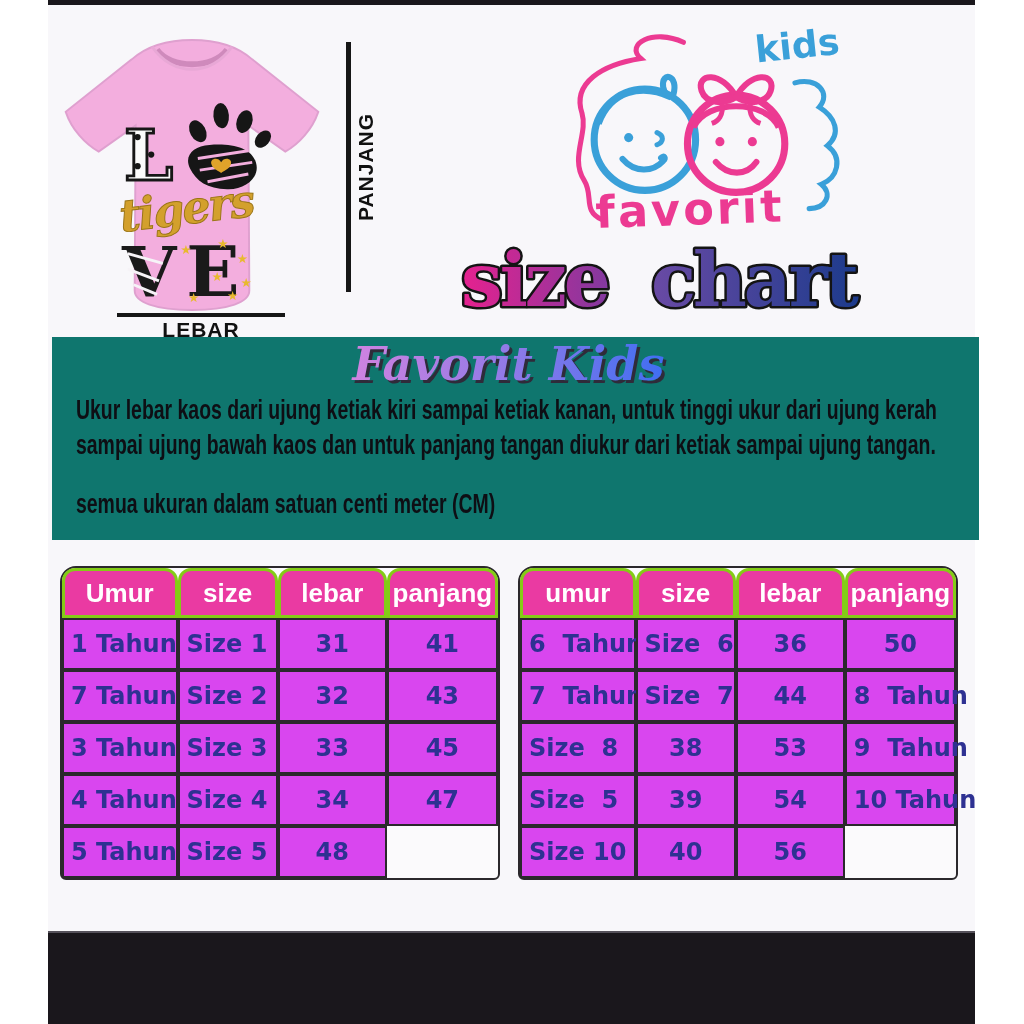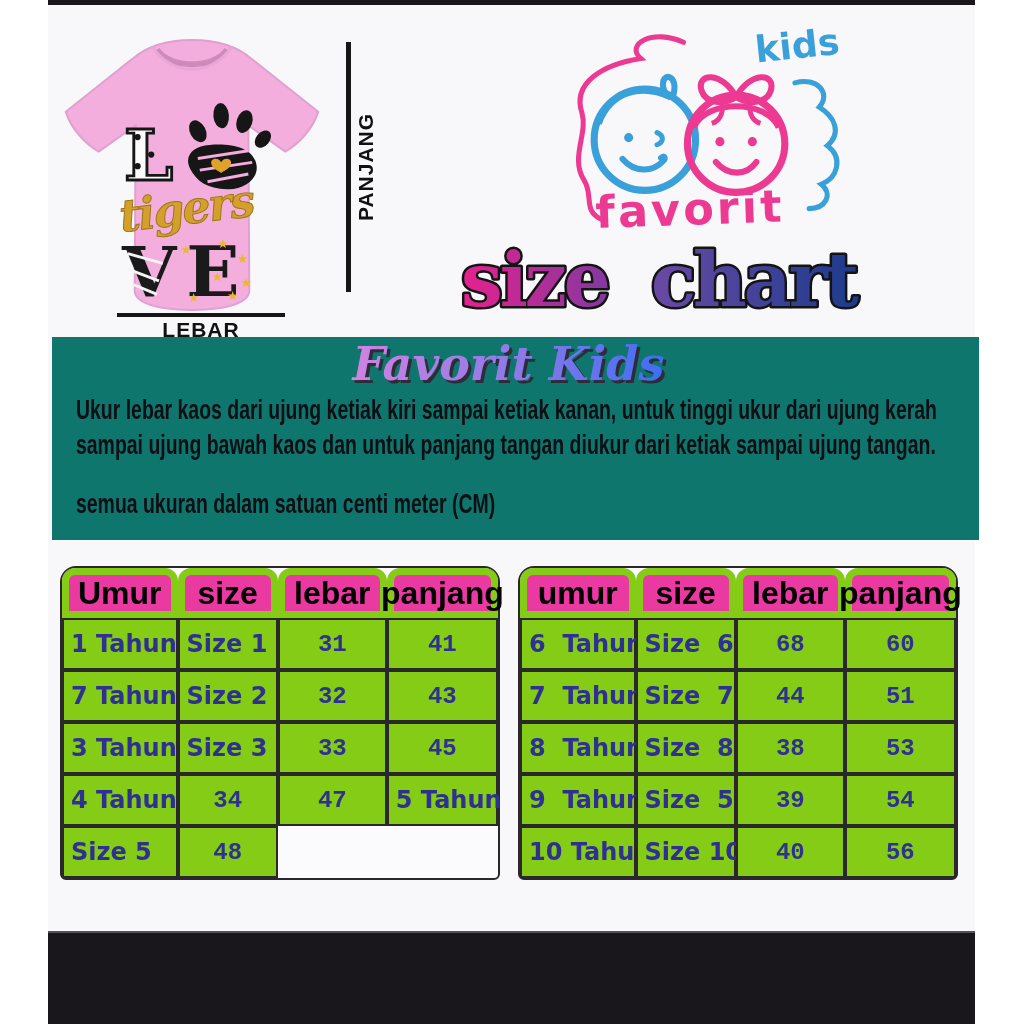--- a/index.html
+++ b/index.html
@@ -58,32 +58,32 @@
     display:grid;
     grid-template-columns:26.5% 23% 25% 25.5%;
     grid-template-rows:50px repeat(5, 52px);
     background:#fbfafc;
     border:2px solid #2b282c; border-radius:16px 16px 6px 6px;
     box-sizing:border-box;
   }
   .t-left  { left:12px; }
   .t-right { left:470px; }
   .th {
-    background:#ea3aa2; border:7px solid #84cc16; border-radius:13px 13px 0 0;
+    background:#ea3aa2; border:3px solid #84cc16; border-radius:13px 13px 0 0;
     display:flex; align-items:center; justify-content:center;
-    font-weight:bold; font-size:32px; color:#000000; box-sizing:border-box;
+    font-weight:bold; font-size:26px; color:#ffffff; box-sizing:border-box;
   }
   .td {
-    border:2px solid #2b282c; background:#84cc16; box-sizing:border-box;
+    border:2px solid #2b282c; background:#d946ef; box-sizing:border-box;
     display:flex; align-items:center; white-space:pre;
     font-family:"DejaVu Sans", sans-serif; font-weight:bold;
     font-size:24px; color:#2e3192;
   }
   .td.c0, .td.c1 { justify-content:flex-start; padding-left:7px; }
-  .td.c2, .td.c3 { justify-content:center;font-family:Liberation Mono, monospace; }
+  .td.c2, .td.c3 { justify-content:center; }
 </style>
 </head>
 <body>
 
 <div class="page">
   <div class="content">
     <div class="topbar"></div>
 
     <svg class="shirt-svg" viewBox="0 0 280 300">
       <path d="M78,32 C96,16 118,12 140,12 C162,12 184,16 202,32 L270,86 C264,104 250,119 236,127 L198,100 L199,270 C199,282 178,290 140,290 C102,290 81,282 81,270 L82,100 L44,127 C30,119 16,104 10,86 Z" fill="#f3aede" stroke="#dfa0cf" stroke-width="2"></path>
@@ -197,40 +197,40 @@
         <div class="td c3">41</div>
         <div class="td c0">7 Tahun</div>
         <div class="td c1">Size 2</div>
         <div class="td c2">32</div>
         <div class="td c3">43</div>
         <div class="td c0">3 Tahun</div>
         <div class="td c1">Size 3</div>
         <div class="td c2">33</div>
         <div class="td c3">45</div>
         <div class="td c0">4 Tahun</div>
+        <div class="td c1">Size 4</div>
         <div class="td c2">34</div>
         <div class="td c3">47</div>
         <div class="td c0">5 Tahun</div>
         <div class="td c1">Size 5</div>
         <div class="td c3">48</div>
       </div>
 
     <div class="size-table t-right">
       <div class="th">umur</div>
       <div class="th">size</div>
       <div class="th">lebar</div>
       <div class="th">panjang</div>
     <div class="td c0">6  Tahun</div>
         <div class="td c1">Size  6</div>
-        <div class="td c2">68</div>
-        <div class="td c3">60</div>
+        <div class="td c2">36</div>
+        <div class="td c3">50</div>
         <div class="td c0">7  Tahun</div>
         <div class="td c1">Size  7</div>
         <div class="td c2">44</div>
-        <div class="td c3">51</div>
         <div class="td c0">8  Tahun</div>
         <div class="td c1">Size  8</div>
         <div class="td c2">38</div>
         <div class="td c3">53</div>
         <div class="td c0">9  Tahun</div>
         <div class="td c1">Size  5</div>
         <div class="td c2">39</div>
         <div class="td c3">54</div>
         <div class="td c0">10 Tahun</div>
         <div class="td c1">Size 10</div>

